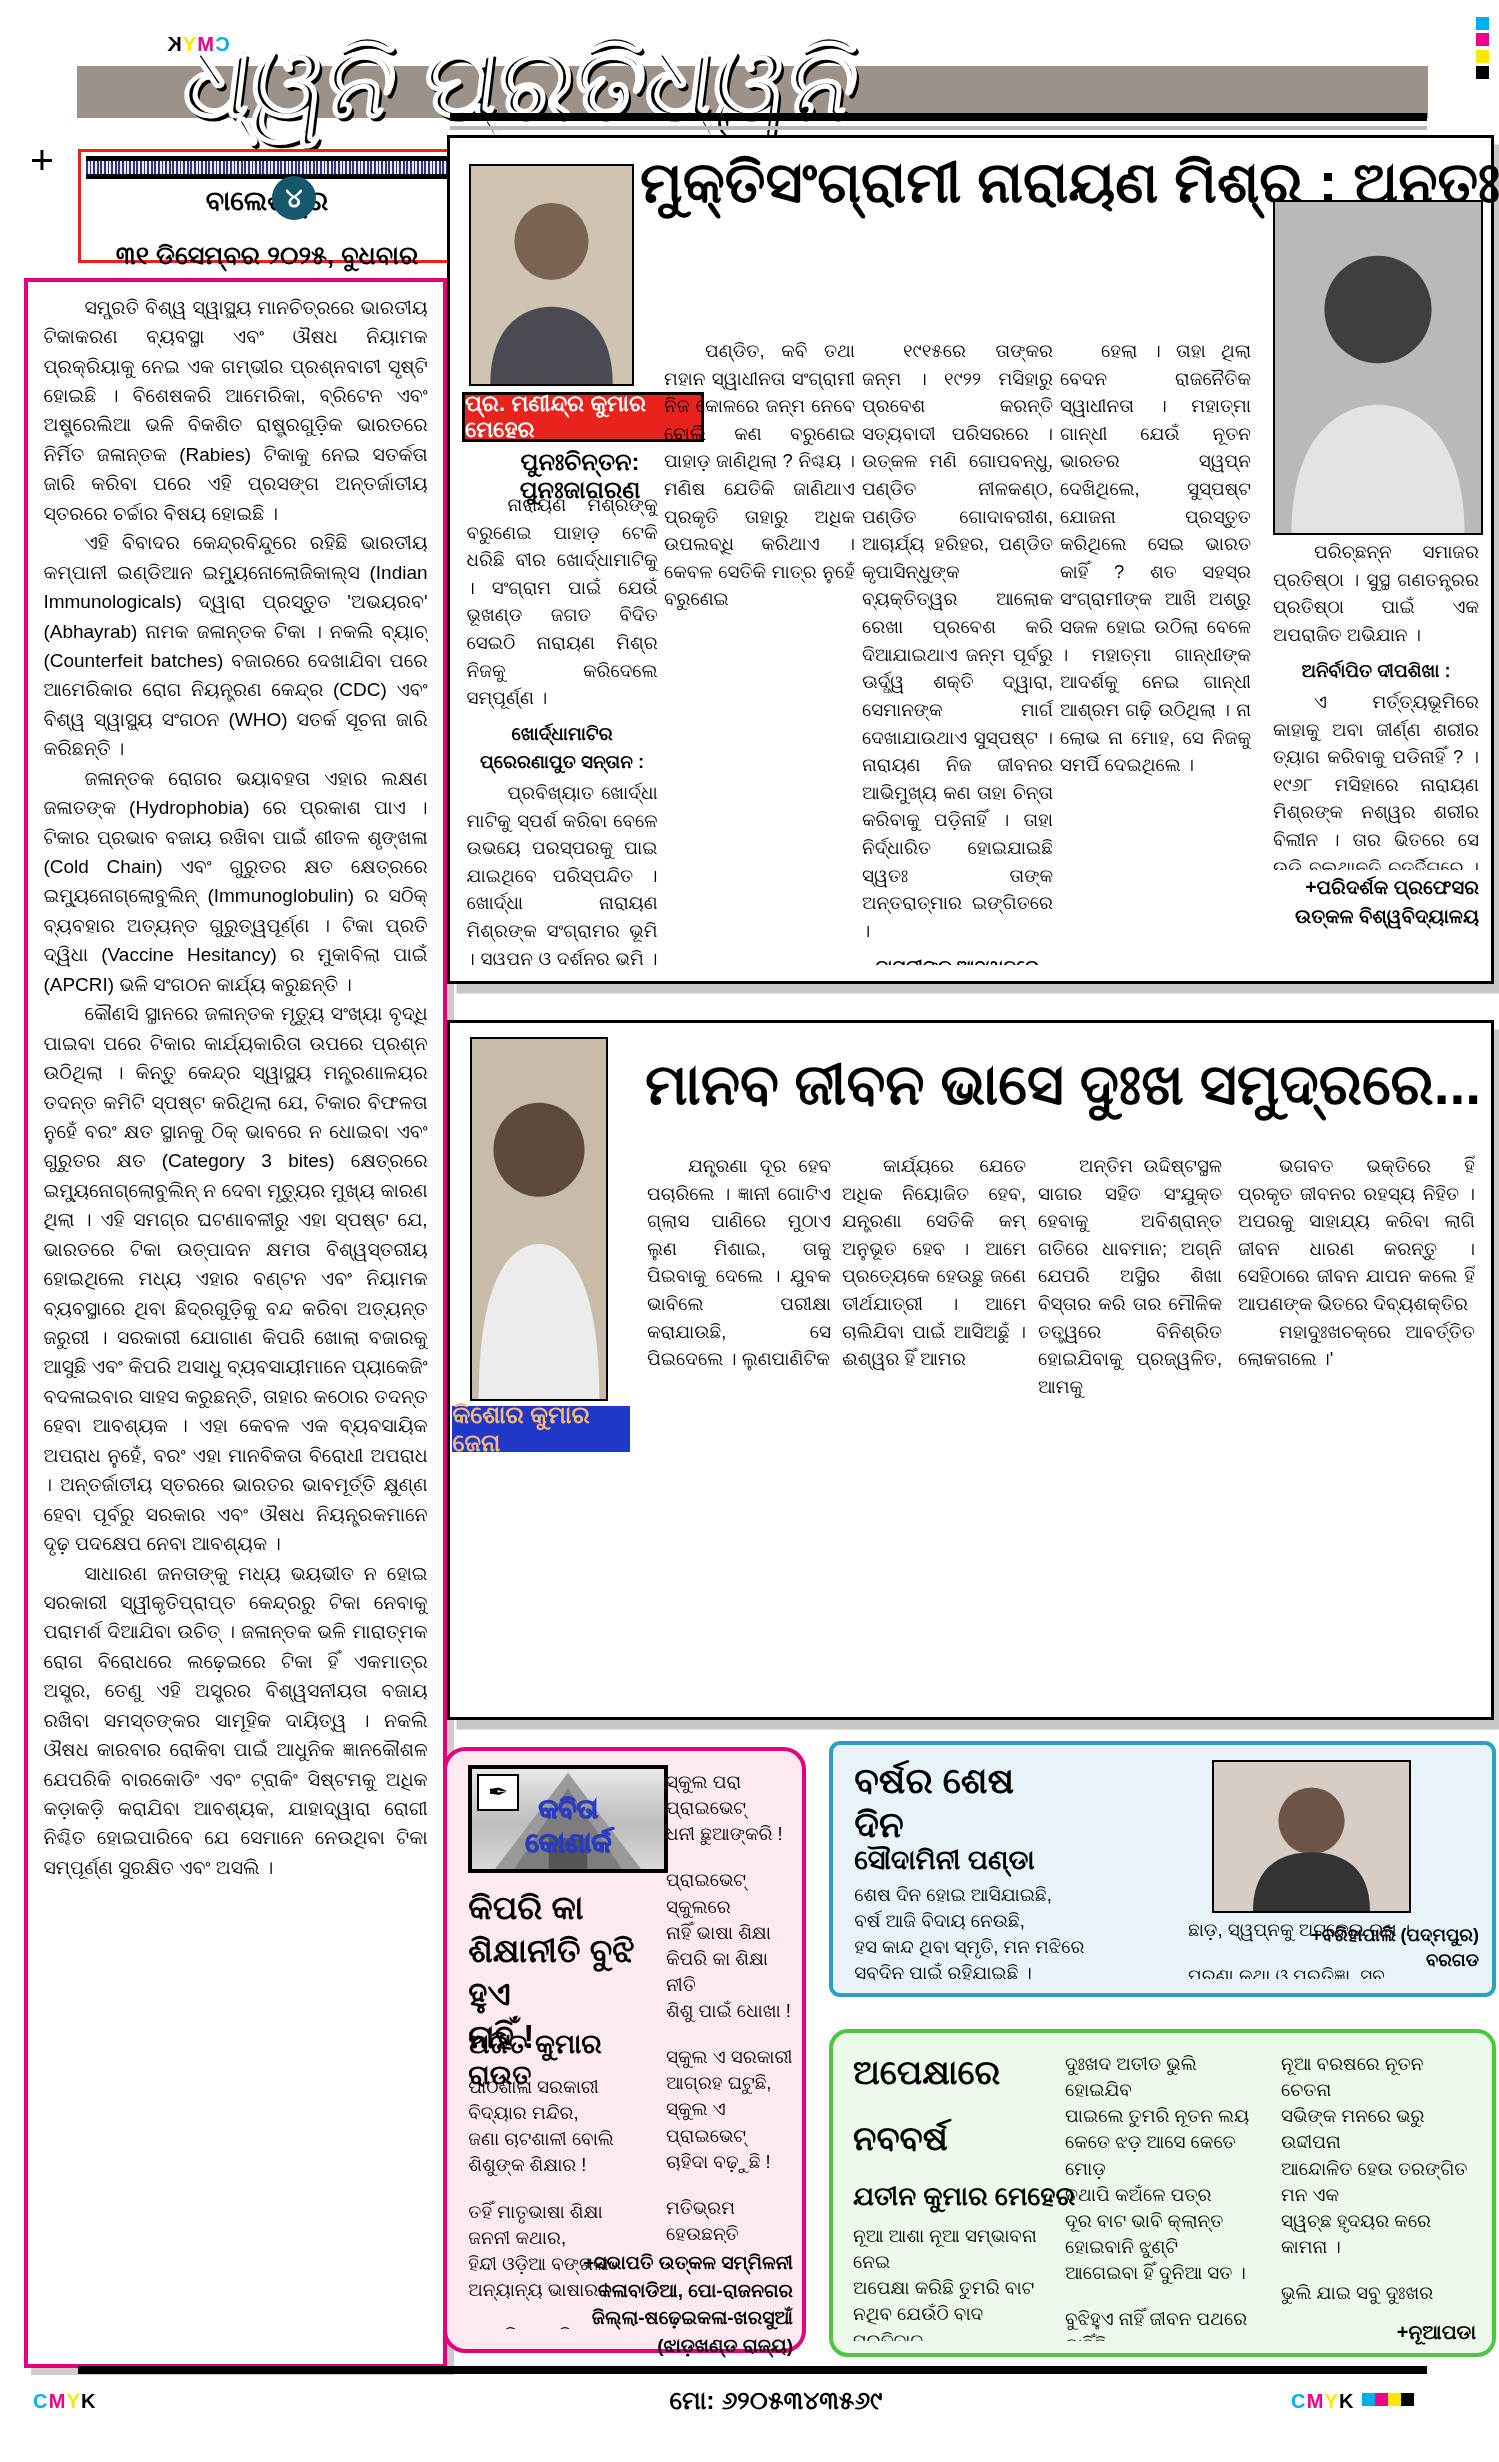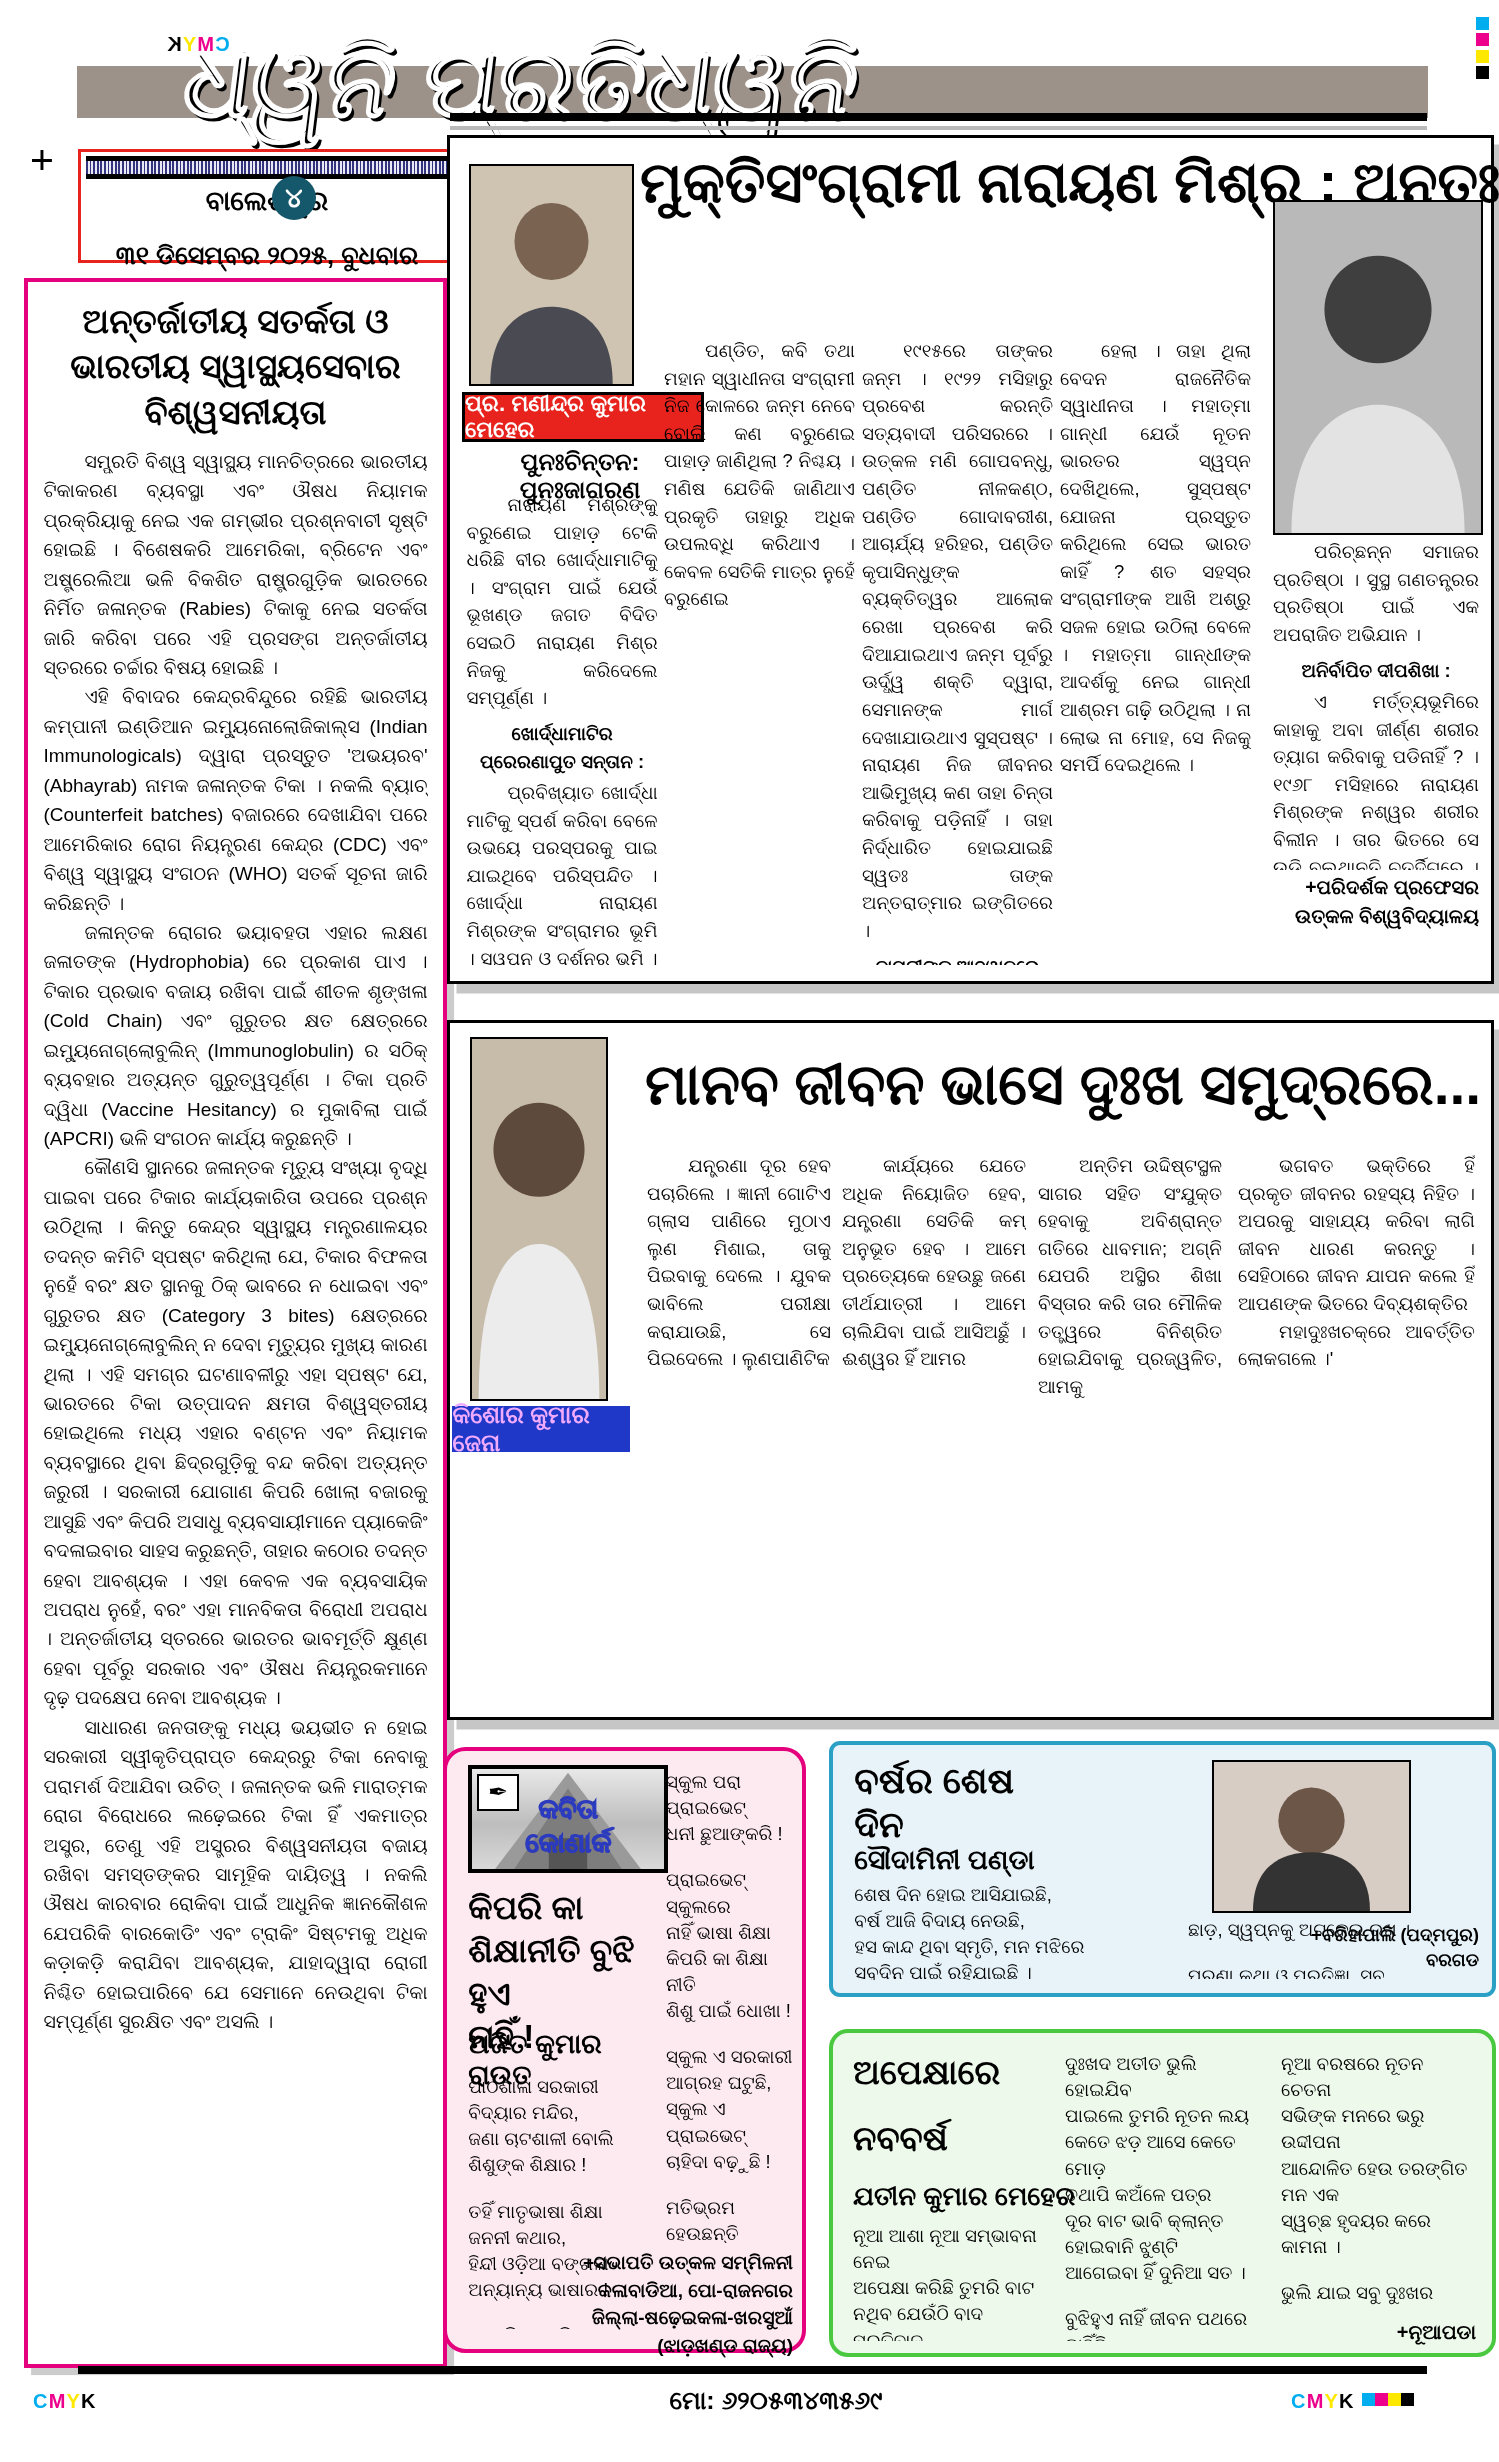--- a/index.html
+++ b/index.html
@@ -36,21 +36,21 @@
   .headline{font-weight:bold;text-align:center;white-space:nowrap;}
   .body-col{text-align:justify;font-size:18.4px;line-height:1.5;overflow:hidden;}
   .health-body{font-size:19px;line-height:1.55;text-align:justify;overflow:hidden;}
   .para{text-indent:41px;margin:0;}
   .sub-head{font-weight:bold;text-align:center;margin:8.3px 0 3.6px 0;}
   .line{white-space:nowrap;overflow:hidden;}
   .gap{height:20px;}
   .sig{font-weight:bold;text-align:right;}
   .byline-red{background:#e8221c;border:3px solid #000;color:#fff;font-weight:bold;
       display:flex;align-items:center;justify-content:center;font-size:22.5px;}
-  .byline-blue{background:#2038c8;color:#f0abfc;font-weight:bold;
+  .byline-blue{background:#2038c8;color:#fdba74;font-weight:bold;
       display:flex;align-items:center;justify-content:center;font-size:24px;}
   .kicker{font-weight:bold;text-align:center;font-size:24px;}
   
   .photo{border:2.4px solid #000;overflow:hidden;}
   .photo svg{display:block;width:100%;height:100%;}
   
   .round-pink{border:4.1px solid #e5007d;border-radius:22.5px;background:#fdeaf1;}
   .round-blue{border:4.1px solid #2aa0c4;border-radius:11px;background:#e7f3f9;}
   .round-green{border:4.1px solid #49c840;border-radius:19px;background:#edf9ea;}
   .poem-line{font-size:18.4px;line-height:1.42;}
@@ -92,21 +92,20 @@
   <div class="abs gray-rule" style="left:450px;top:126px;width:977px;height:3.6px;"></div>
 
   <div class="abs dateline" style="left:78px;top:149px;width:372px;height:108px;">
     <div class="stripes" style="margin:3.6px 4.7px 0 4.7px;height:13px;"></div>
     <div class="edition" style="margin-top:7.1px;">ବାଲେଶ୍ୱର</div>
     <div class="date" style="margin-top:24px;">୩୧ ଡିସେମ୍ବର ୨୦୨୫, ବୁଧବାର</div>
     <div class="page-circle abs" style="left:191px;top:24px;width:44px;height:44px;">୪</div>
   </div>
 
   <div class="abs pink-box" style="left:24px;top:278px;width:415px;height:2082px;">
-    <div class="h-title" style="margin:16.6px 12px 6px 12px;">ଅନ୍ତର୍ଜାତୀୟ ସତର୍କତା ଓ ଭାରତୀୟ ସ୍ୱାସ୍ଥ୍ୟସେବାର ବିଶ୍ୱସନୀୟତା</div>
     <div class="health-body" style="margin:10.7px 15.4px 0 15.4px;height:1913px;">
         <div class="para">ସମ୍ପ୍ରତି ବିଶ୍ୱ ସ୍ୱାସ୍ଥ୍ୟ ମାନଚିତ୍ରରେ ଭାରତୀୟ ଟିକାକରଣ ବ୍ୟବସ୍ଥା ଏବଂ ଔଷଧ ନିୟାମକ ପ୍ରକ୍ରିୟାକୁ ନେଇ ଏକ ଗମ୍ଭୀର ପ୍ରଶ୍ନବାଚୀ ସୃଷ୍ଟି ହୋଇଛି । ବିଶେଷକରି ଆମେରିକା, ବ୍ରିଟେନ ଏବଂ ଅଷ୍ଟ୍ରେଲିଆ ଭଳି ବିକଶିତ ରାଷ୍ଟ୍ରଗୁଡ଼ିକ ଭାରତରେ ନିର୍ମିତ ଜଳାନ୍ତକ (Rabies) ଟିକାକୁ ନେଇ ସତର୍କତା ଜାରି କରିବା ପରେ ଏହି ପ୍ରସଙ୍ଗ ଅନ୍ତର୍ଜାତୀୟ ସ୍ତରରେ ଚର୍ଚ୍ଚାର ବିଷୟ ହୋଇଛି ।</div>
         <div class="para">ଏହି ବିବାଦର କେନ୍ଦ୍ରବିନ୍ଦୁରେ ରହିଛି ଭାରତୀୟ କମ୍ପାନୀ ଇଣ୍ଡିଆନ ଇମ୍ୟୁନୋଲୋଜିକାଲ୍ସ (Indian Immunologicals) ଦ୍ୱାରା ପ୍ରସ୍ତୁତ 'ଅଭୟରବ' (Abhayrab) ନାମକ ଜଳାନ୍ତକ ଟିକା । ନକଲି ବ୍ୟାଚ୍ (Counterfeit batches) ବଜାରରେ ଦେଖାଯିବା ପରେ ଆମେରିକାର ରୋଗ ନିୟନ୍ତ୍ରଣ କେନ୍ଦ୍ର (CDC) ଏବଂ ବିଶ୍ୱ ସ୍ୱାସ୍ଥ୍ୟ ସଂଗଠନ (WHO) ସତର୍କ ସୂଚନା ଜାରି କରିଛନ୍ତି ।</div>
         <div class="para">ଜଳାନ୍ତକ ରୋଗର ଭୟାବହତା ଏହାର ଲକ୍ଷଣ ଜଳାତଙ୍କ (Hydrophobia) ରେ ପ୍ରକାଶ ପାଏ । ଟିକାର ପ୍ରଭାବ ବଜାୟ ରଖିବା ପାଇଁ ଶୀତଳ ଶୃଙ୍ଖଳା (Cold Chain) ଏବଂ ଗୁରୁତର କ୍ଷତ କ୍ଷେତ୍ରରେ ଇମ୍ୟୁନୋଗ୍ଲୋବୁଲିନ୍ (Immunoglobulin) ର ସଠିକ୍ ବ୍ୟବହାର ଅତ୍ୟନ୍ତ ଗୁରୁତ୍ୱପୂର୍ଣ୍ଣ । ଟିକା ପ୍ରତି ଦ୍ୱିଧା (Vaccine Hesitancy) ର ମୁକାବିଲା ପାଇଁ (APCRI) ଭଳି ସଂଗଠନ କାର୍ଯ୍ୟ କରୁଛନ୍ତି ।</div>
         <div class="para">କୌଣସି ସ୍ଥାନରେ ଜଳାନ୍ତକ ମୃତ୍ୟୁ ସଂଖ୍ୟା ବୃଦ୍ଧି ପାଇବା ପରେ ଟିକାର କାର୍ଯ୍ୟକାରିତା ଉପରେ ପ୍ରଶ୍ନ ଉଠିଥିଲା । କିନ୍ତୁ କେନ୍ଦ୍ର ସ୍ୱାସ୍ଥ୍ୟ ମନ୍ତ୍ରଣାଳୟର ତଦନ୍ତ କମିଟି ସ୍ପଷ୍ଟ କରିଥିଲା ଯେ, ଟିକାର ବିଫଳତା ନୁହେଁ ବରଂ କ୍ଷତ ସ୍ଥାନକୁ ଠିକ୍ ଭାବରେ ନ ଧୋଇବା ଏବଂ ଗୁରୁତର କ୍ଷତ (Category 3 bites) କ୍ଷେତ୍ରରେ ଇମ୍ୟୁନୋଗ୍ଲୋବୁଲିନ୍ ନ ଦେବା ମୃତ୍ୟୁର ମୁଖ୍ୟ କାରଣ ଥିଲା । ଏହି ସମଗ୍ର ଘଟଣାବଳୀରୁ ଏହା ସ୍ପଷ୍ଟ ଯେ, ଭାରତରେ ଟିକା ଉତ୍ପାଦନ କ୍ଷମତା ବିଶ୍ୱସ୍ତରୀୟ ହୋଇଥିଲେ ମଧ୍ୟ ଏହାର ବଣ୍ଟନ ଏବଂ ନିୟାମକ ବ୍ୟବସ୍ଥାରେ ଥିବା ଛିଦ୍ରଗୁଡ଼ିକୁ ବନ୍ଦ କରିବା ଅତ୍ୟନ୍ତ ଜରୁରୀ । ସରକାରୀ ଯୋଗାଣ କିପରି ଖୋଲା ବଜାରକୁ ଆସୁଛି ଏବଂ କିପରି ଅସାଧୁ ବ୍ୟବସାୟୀମାନେ ପ୍ୟାକେଜିଂ ବଦଳାଇବାର ସାହସ କରୁଛନ୍ତି, ତାହାର କଠୋର ତଦନ୍ତ ହେବା ଆବଶ୍ୟକ । ଏହା କେବଳ ଏକ ବ୍ୟବସାୟିକ ଅପରାଧ ନୁହେଁ, ବରଂ ଏହା ମାନବିକତା ବିରୋଧୀ ଅପରାଧ । ଅନ୍ତର୍ଜାତୀୟ ସ୍ତରରେ ଭାରତର ଭାବମୂର୍ତ୍ତି କ୍ଷୁଣ୍ଣ ହେବା ପୂର୍ବରୁ ସରକାର ଏବଂ ଔଷଧ ନିୟନ୍ତ୍ରକମାନେ ଦୃଢ଼ ପଦକ୍ଷେପ ନେବା ଆବଶ୍ୟକ ।</div>
         <div class="para">ସାଧାରଣ ଜନତାଙ୍କୁ ମଧ୍ୟ ଭୟଭୀତ ନ ହୋଇ ସରକାରୀ ସ୍ୱୀକୃତିପ୍ରାପ୍ତ କେନ୍ଦ୍ରରୁ ଟିକା ନେବାକୁ ପରାମର୍ଶ ଦିଆଯିବା ଉଚିତ୍ । ଜଳାନ୍ତକ ଭଳି ମାରାତ୍ମକ ରୋଗ ବିରୋଧରେ ଲଢ଼େଇରେ ଟିକା ହିଁ ଏକମାତ୍ର ଅସ୍ତ୍ର, ତେଣୁ ଏହି ଅସ୍ତ୍ରର ବିଶ୍ୱସନୀୟତା ବଜାୟ ରଖିବା ସମସ୍ତଙ୍କର ସାମୂହିକ ଦାୟିତ୍ୱ । ନକଲି ଔଷଧ କାରବାର ରୋକିବା ପାଇଁ ଆଧୁନିକ ଜ୍ଞାନକୌଶଳ ଯେପରିକି ବାରକୋଡିଂ ଏବଂ ଟ୍ରାକିଂ ସିଷ୍ଟମକୁ ଅଧିକ କଡ଼ାକଡ଼ି କରାଯିବା ଆବଶ୍ୟକ, ଯାହାଦ୍ୱାରା ରୋଗୀ ନିଶ୍ଚିତ ହୋଇପାରିବେ ଯେ ସେମାନେ ନେଉଥିବା ଟିକା ସମ୍ପୂର୍ଣ୍ଣ ସୁରକ୍ଷିତ ଏବଂ ଅସଲି ।</div>
       </div>
   </div>
 
   <div class="abs black-box" style="left:447px;top:135px;width:1041px;height:843px;">

